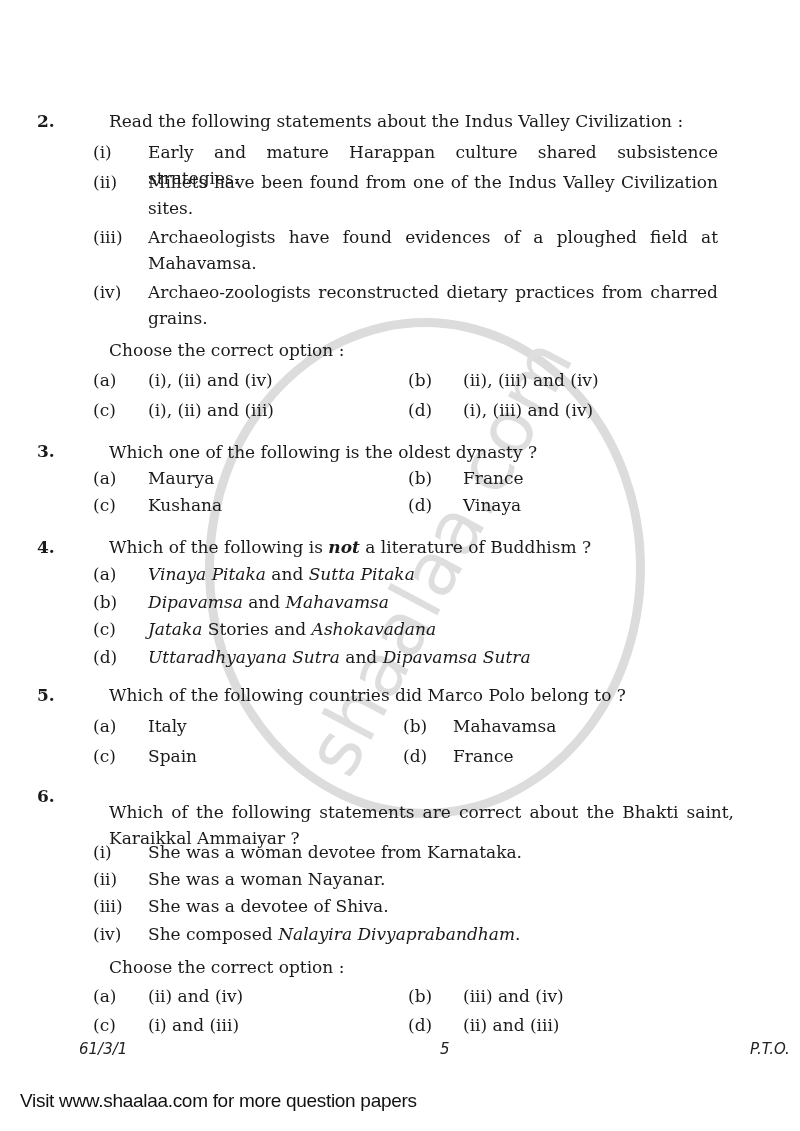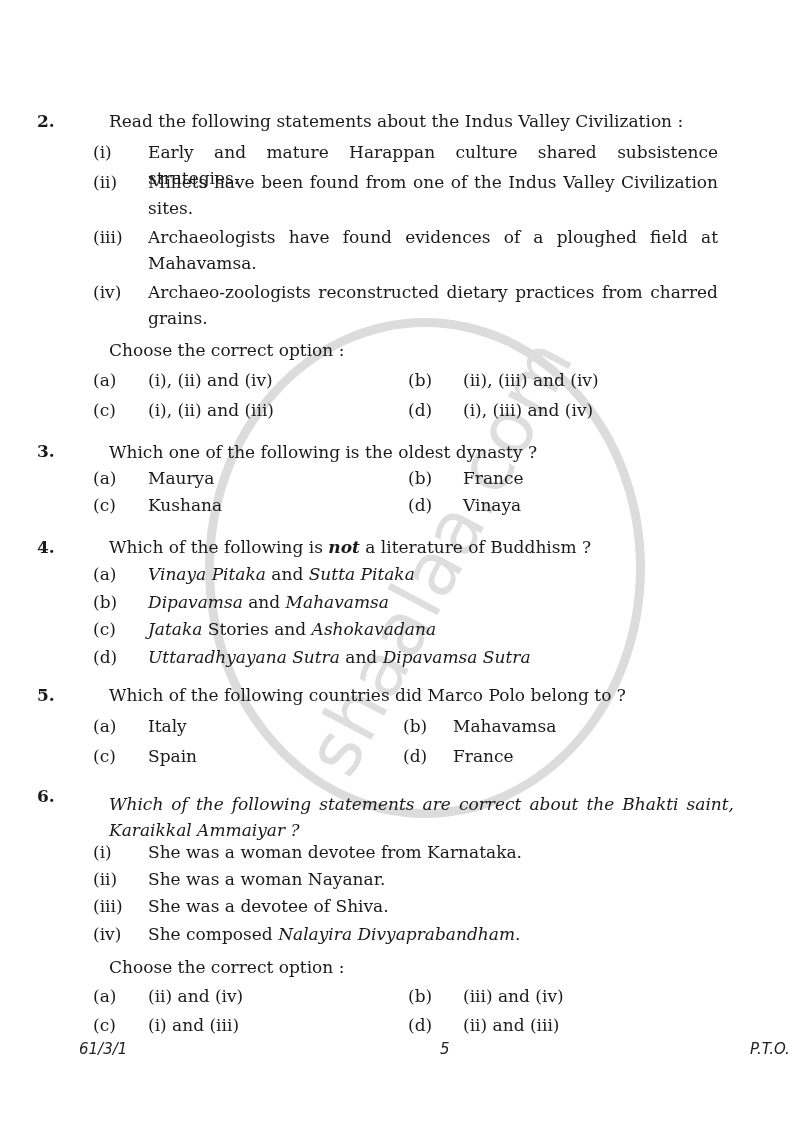--- a/index.html
+++ b/index.html
@@ -142,21 +142,21 @@
       <span class="txt">Spain</span>
     </div>
     <div class="opt" style="left:403px; top:61px;">
       <span class="lbl">(d)</span>
       <span class="txt" style="left:50px;">France</span>
     </div>
   </div>
 
   <div class="q" style="top:783px;">
     <span class="qnum" style="top:3px;">6.</span>
-    <span class="qtext" style="top:8px;font-style:italic;">Which of the following statements are correct about the Bhakti saint, Karaikkal Ammaiyar ?</span>
+    <span class="qtext" style="top:16px;">Which of the following statements are correct about the Bhakti saint, Karaikkal Ammaiyar ?</span>
 
     <div class="item" style="top:56px;">
       <span class="lbl">(i)</span>
       <span class="txt">She was a woman devotee from Karnataka.</span>
     </div>
     <div class="item" style="top:83px;">
       <span class="lbl">(ii)</span>
       <span class="txt">She was a woman Nayanar.</span>
     </div>
     <div class="item" style="top:110px;">
@@ -185,13 +185,14 @@
     <div class="opt" style="left:408px; top:229px;">
       <span class="lbl">(d)</span>
       <span class="txt">(ii) and (iii)</span>
     </div>
   </div>
 
   <span class="footer" style="left:35px;">61/3/1</span>
   <span class="footer" style="left:396px;">5</span>
   <span class="footer" style="left:706px;">P.T.O.</span>
 
+  <span class="visit">Visit www.shaalaa.com for more question papers</span>
 </div>
 
 </body></html>

